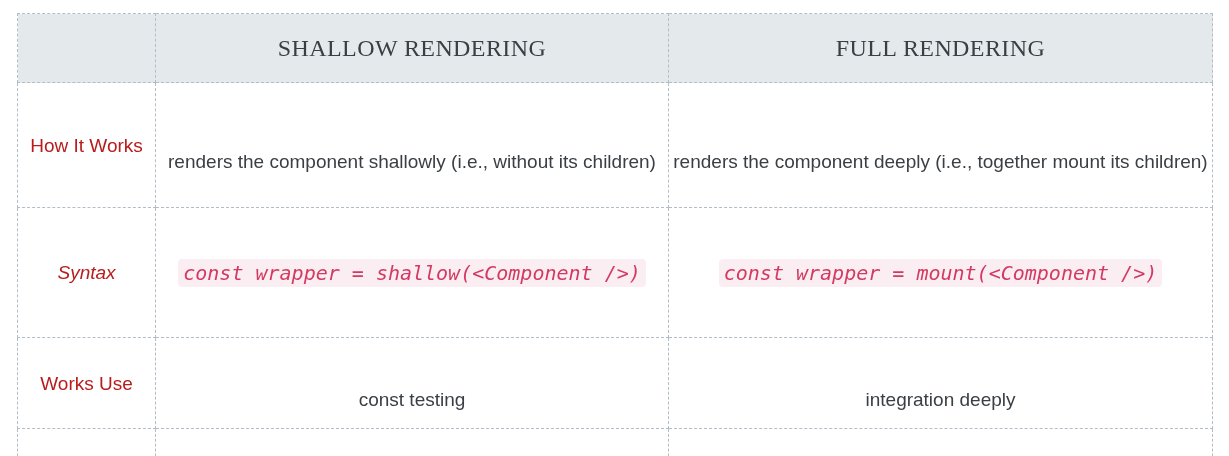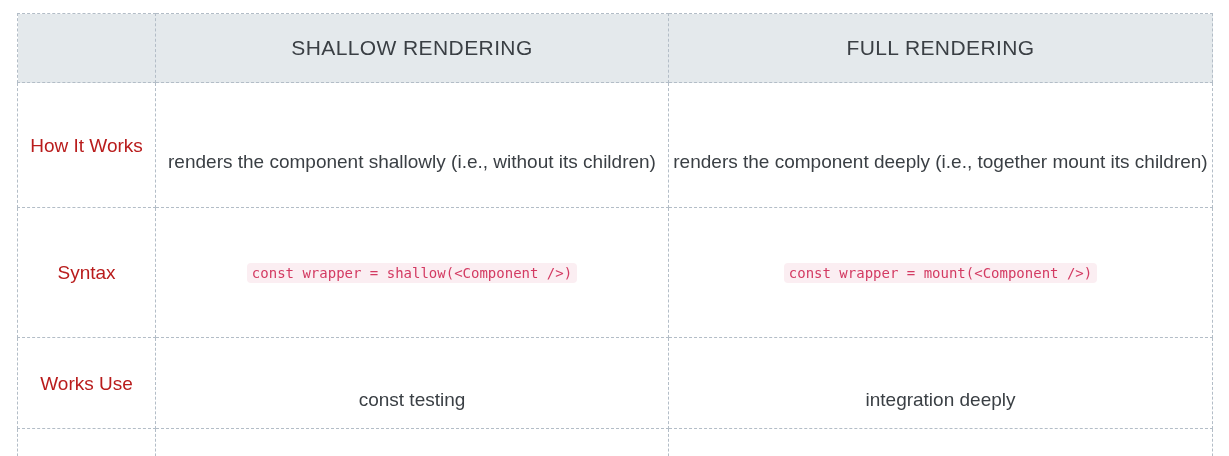--- a/index.html
+++ b/index.html
@@ -38,57 +38,58 @@
     vertical-align: middle;
     text-align: center;
     color: #3a3f44;
     font-weight: normal;
   }
 
   
   thead th {
     background: #e4e9ec;
     height: 68px;
-    font-size: 21px;
+    font-size: 24px;
     letter-spacing: 0.4px;
     color: #35393d;
     text-transform: uppercase;
+    font-family: Liberation Serif, serif;
   }
   thead th.corner {
     background: #e4e9ec;
   }
 
   
   tbody td {
     font-size: 19px;
     line-height: 31px;
     color: #3c4147;
     padding: 10px 14px;
   }
   tbody td.label {
     font-size: 19px;
     line-height: 31px;
     color: #b91c1c;
     padding: 10px 8px;
   }
 
   tr.row-how td { height: 104px; }
-  tr.row-syntax td { height: 109px; }
+  tr.row-syntax td { height: 109px; font-style: italic; }
   tr.row-mainuse td { height: 70px; }
   tr.row-speed td { height: 65px; }
 
   .cell-text {
     display: block;
     margin-top: 32px;
   }
 
   
   .code {
     font-family: "DejaVu Sans Mono", "Liberation Mono", monospace;
-    font-size: 14px;
+    font-size: 20px;
     line-height: 34px;
     color: #d33a62;
     background: #fbeef2;
     border-radius: 4px;
     padding: 2px 5px;
     box-decoration-break: clone;
     -webkit-box-decoration-break: clone;
     white-space: normal;
     word-spacing: 0px;
   }

